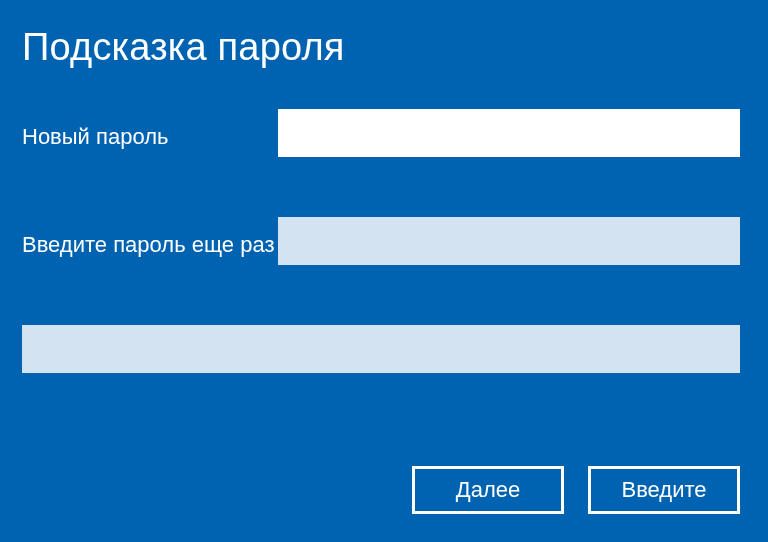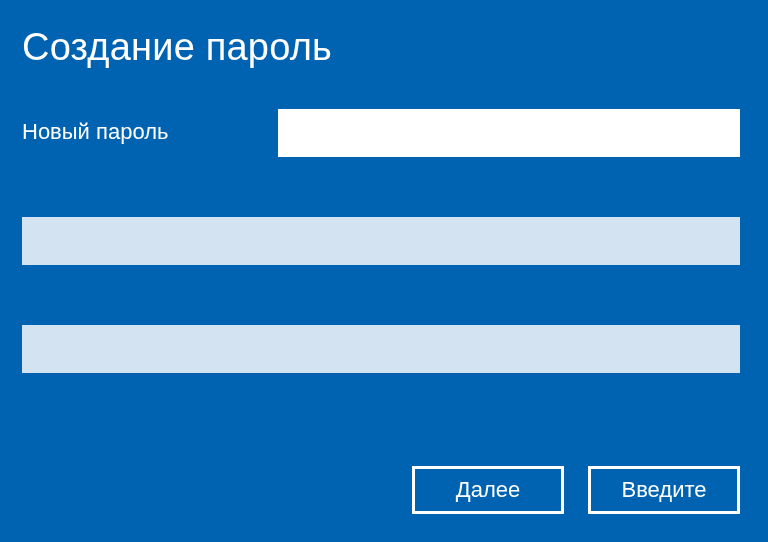--- a/index.html
+++ b/index.html
@@ -18,21 +18,21 @@
       position: relative;
     }
     .title {
       font-size: 38px;
       font-weight: 300;
       margin-bottom: 40px;
       letter-spacing: 0.2px;
     }
     .form-row {
       display: flex;
-      align-items: flex-start;
+      align-items: center;
       margin-bottom: 60px;
     }
     .form-row:last-of-type {
       margin-bottom: 50px;
     }
     .label {
       width: 256px;
       font-size: 22px;
       font-weight: 400;
       line-height: 1.35;
@@ -76,30 +76,31 @@
       cursor: pointer;
       display: flex;
       align-items: center;
       justify-content: center;
       padding: 0 18px;
     }
   </style>
 </head>
 <body>
 
-<div class="title">Создание пароль</div>
+<div class="title">Подсказка пароля</div>
 
 <div class="form-row">
   <div class="label">Новый пароль</div>
   <div class="input-wrap">
     <input type="password" class="active" value="" style="">
   </div>
 </div>
 
 <div class="form-row">
+  <div class="label">Введите пароль еще раз</div>
   <div class="input-wrap">
     <input type="password" class="inactive" value="" style="">
   </div>
 </div>
 
 <div class="form-row">
   <div class="input-wrap">
     <input type="text" class="inactive" value="" style="">
   </div>
 </div>

